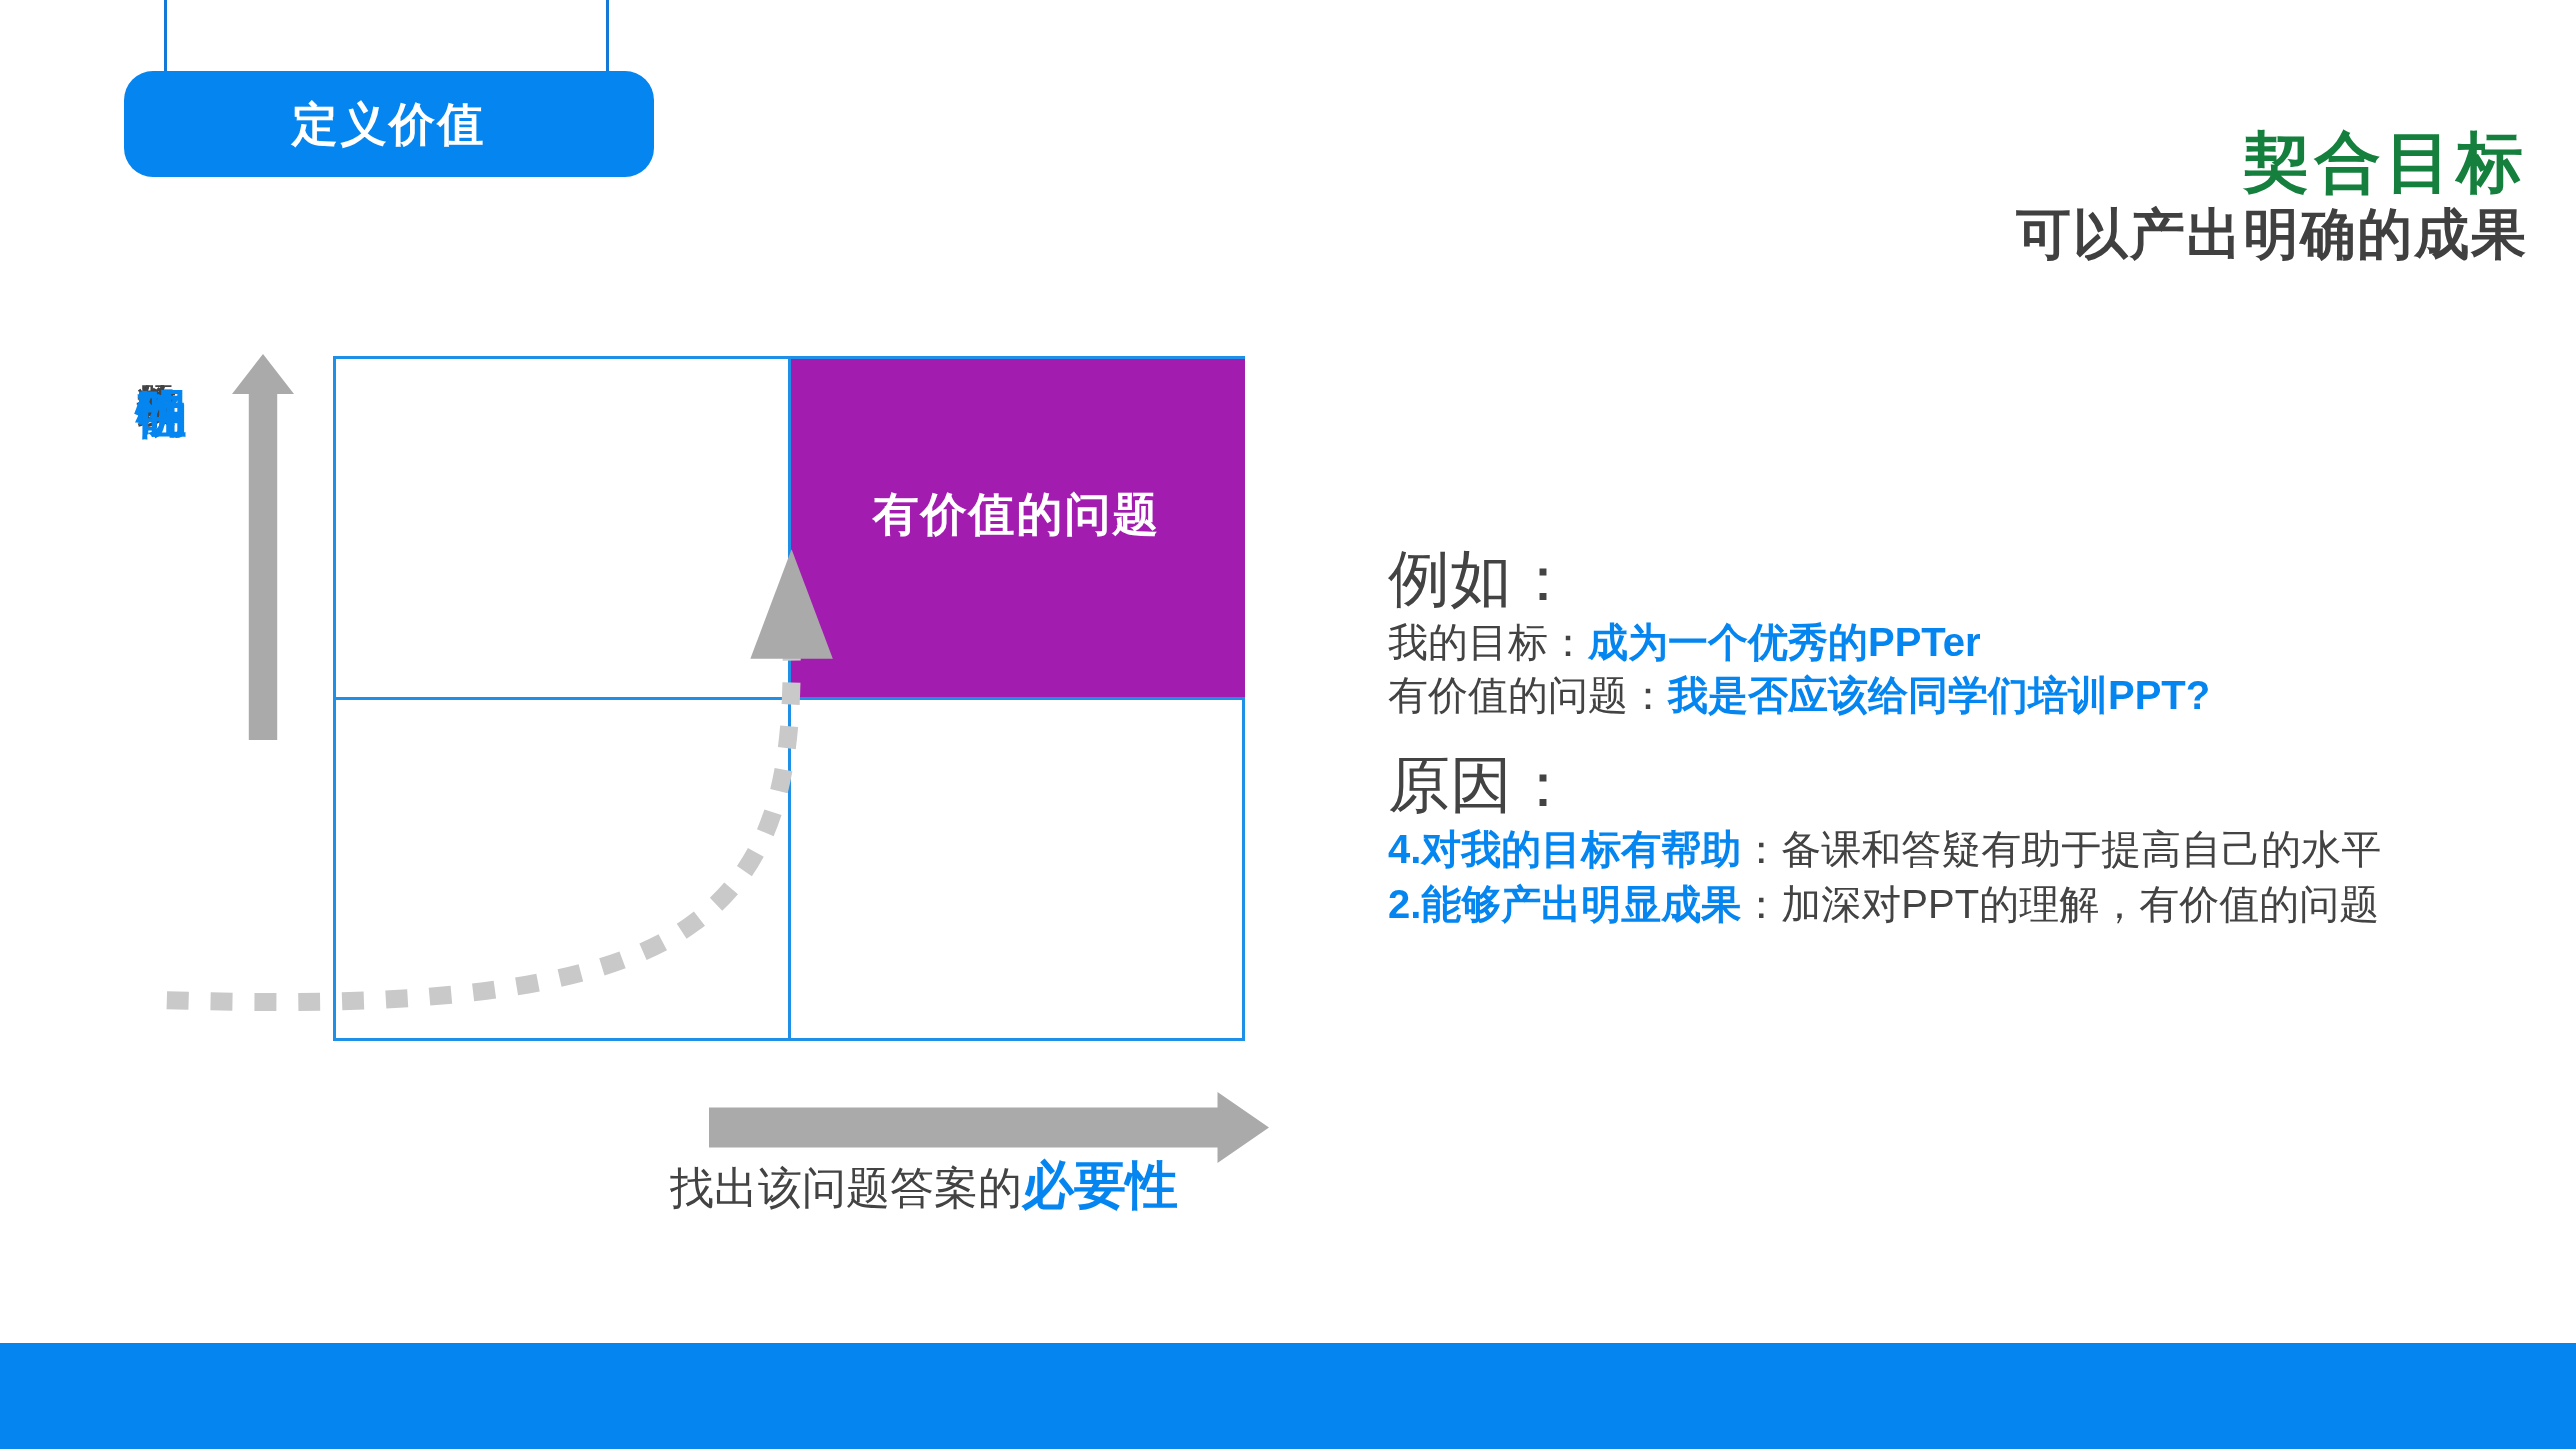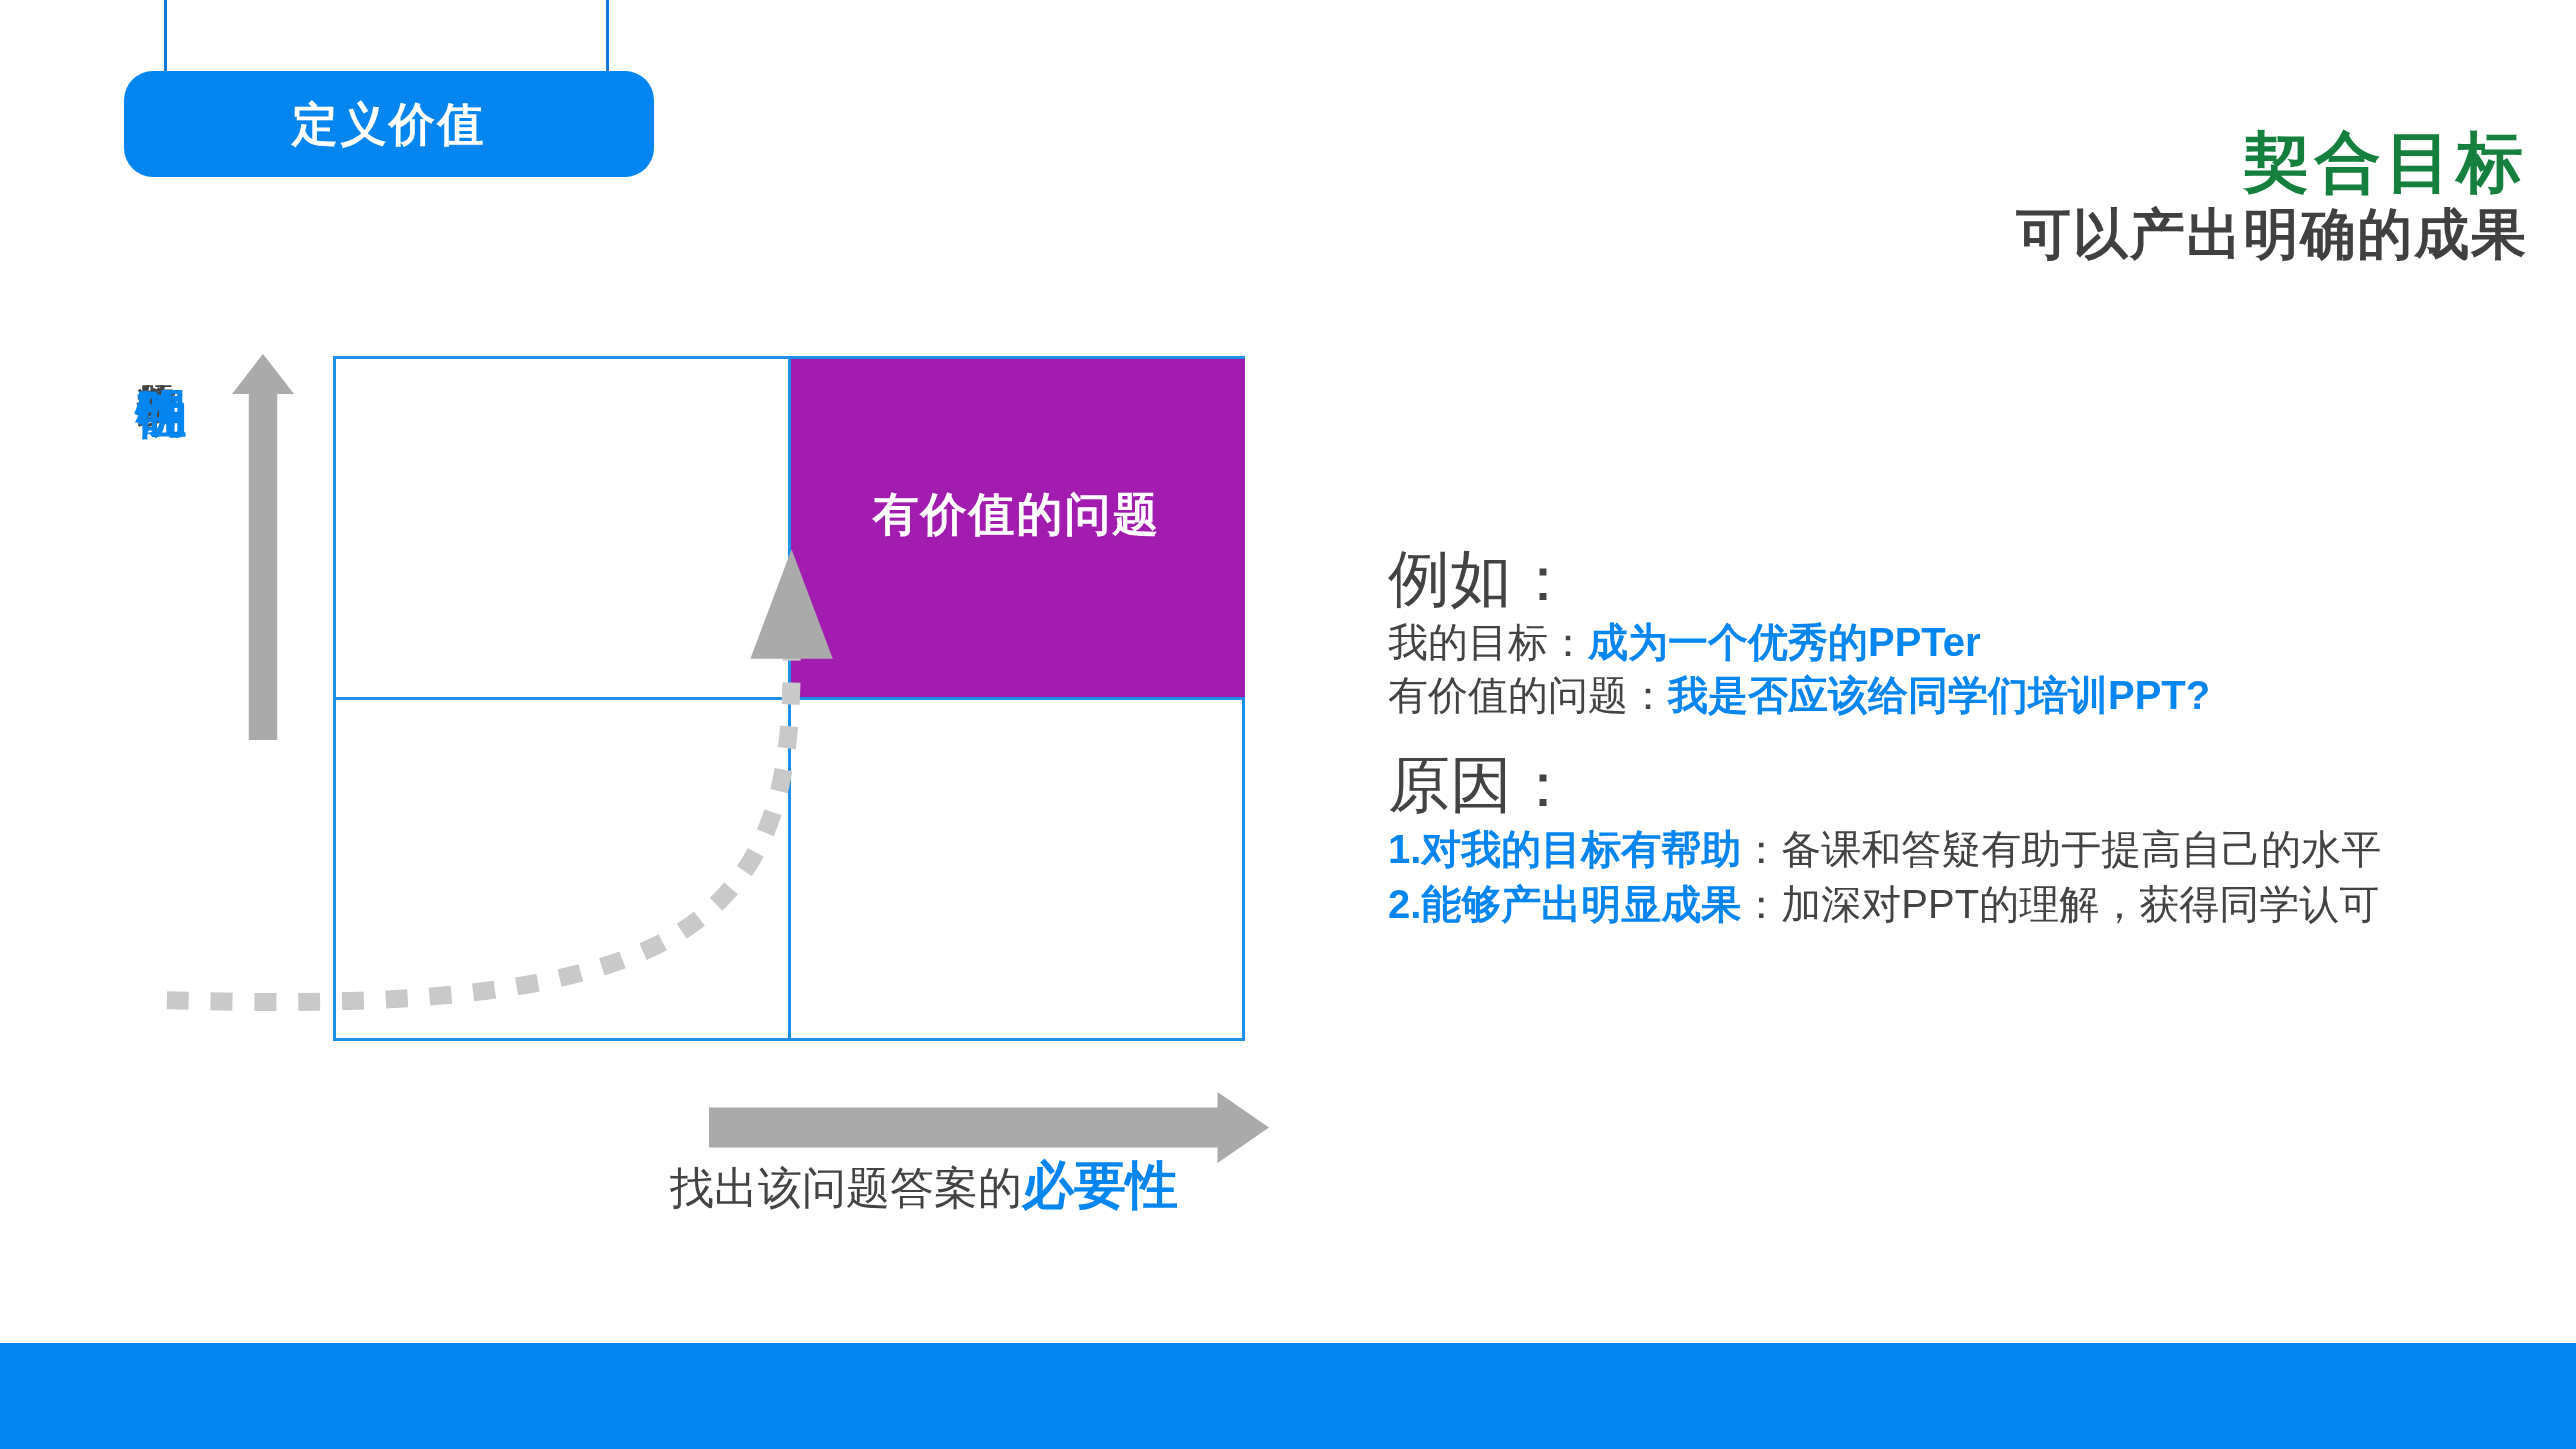--- a/index.html
+++ b/index.html
@@ -295,25 +295,25 @@
       <span class="kv-label">我的目标：</span><span class="kv-value">成为一个优秀的PPTer</span>
     </div>
 
     <div class="kv-line">
       <span class="kv-label">有价值的问题：</span><span class="kv-value">我是否应该给同学们培训PPT?</span>
     </div>
 
     <div class="block-heading" id="reason-heading">原因：</div>
 
     <div class="reason-line">
-      <span class="r-key">1.对我的目标有帮助</span><span class="r-text">：备课和答疑有助于提高自己的水平</span>
+      <span class="r-key">4.对我的目标有帮助</span><span class="r-text">：备课和答疑有助于提高自己的水平</span>
     </div>
 
     <div class="reason-line">
-      <span class="r-key">2.能够产出明显成果</span><span class="r-text">：加深对PPT的理解，获得同学认可</span>
+      <span class="r-key">2.能够产出明显成果</span><span class="r-text">：加深对PPT的理解，有价值的问题</span>
     </div>
 
   </div>
 
   <div id="bottom-bar"></div>
 
 </div>
 
 
 </body></html>

